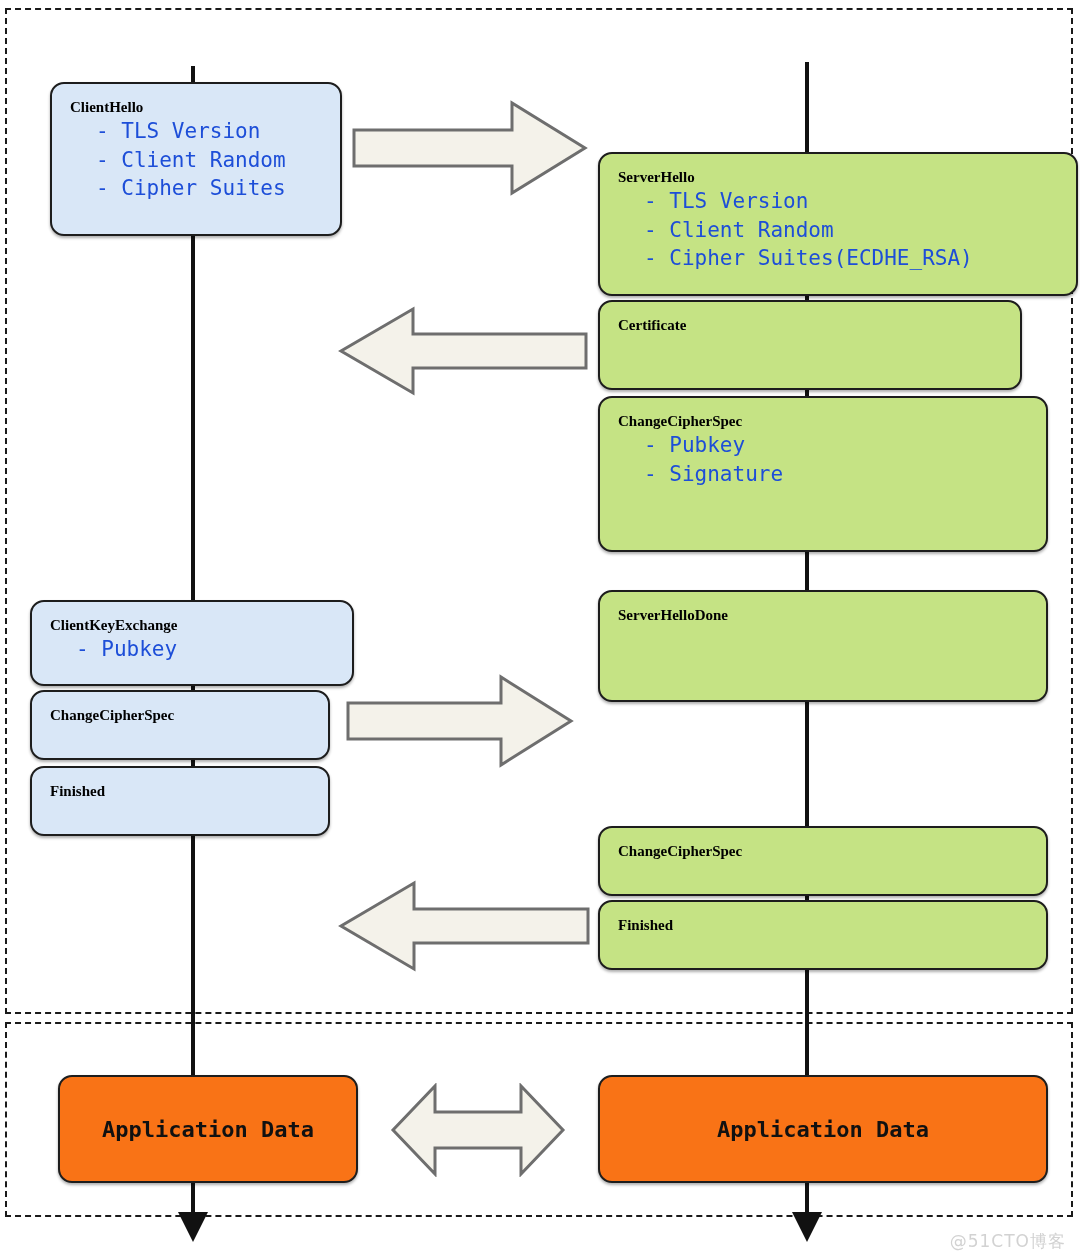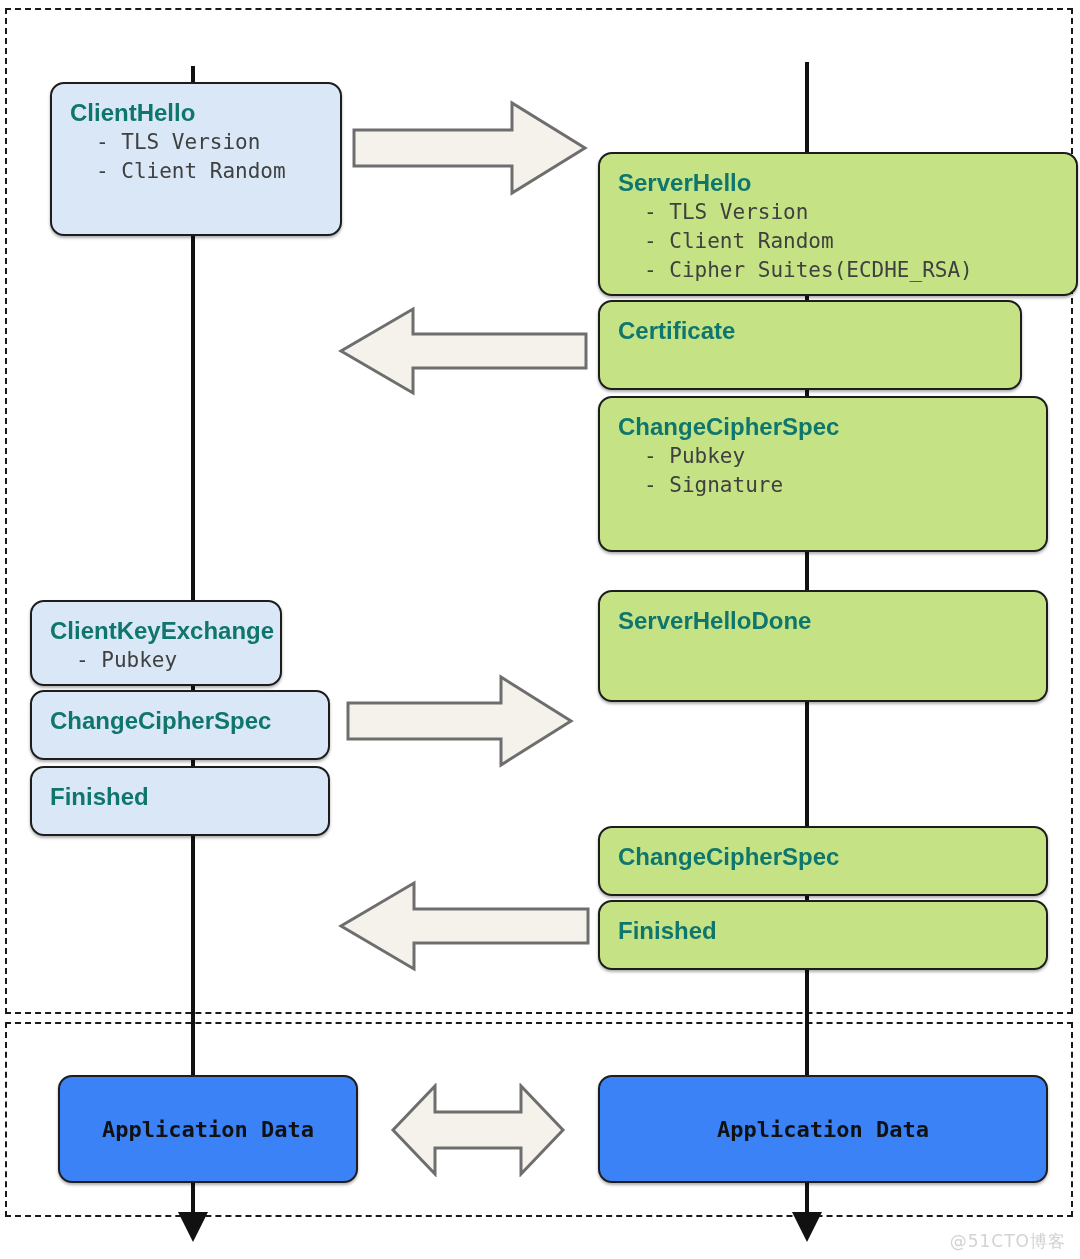--- a/index.html
+++ b/index.html
@@ -58,55 +58,55 @@
     position: absolute;
     box-sizing: border-box;
     border: 2.5px solid #1d1d1d;
     border-radius: 14px;
     padding: 14px 18px 10px 18px;
     box-shadow: 0 2px 3px rgba(0,0,0,0.32);
   }
   .msgbox.client { background: #d9e7f7; }
   .msgbox.server { background: #c5e384; }
   .msgbox.appdata {
-    background: #3b82f6;
+    background: #f97316;
     display: flex;
     align-items: center;
     justify-content: center;
     padding: 0;
   }
   .msg-title {
-    font-family: Liberation Sans, sans-serif;
+    font-family: Liberation Serif, serif;
     font-weight: bold;
-    font-size: 24px;
-    color: #0f766e;
+    font-size: 15px;
+    color: #000000;
     letter-spacing: 0px;
     line-height: 1.25;
     white-space: pre;
   }
   .msg-item {
     font-family: "DejaVu Sans Mono", monospace;
     font-weight: normal;
     font-size: 21px;
-    color: #404040;
+    color: #1d4ed8;
     line-height: 1.37;
     white-space: pre;
     padding-left: 26px;
   }
   .appdata-label {
     font-family: "DejaVu Sans Mono", monospace;
     font-weight: bold;
     font-size: 22px;
     color: #111111;
     white-space: pre;
   }
 
   
   #box-clienthello        { left: 50px;  top: 82px;  width: 292px; height: 154px; }
-  #box-clientkeyexchange  { left: 30px;  top: 600px; width: 252px; height: 86px;  }
+  #box-clientkeyexchange  { left: 30px;  top: 600px; width: 324px; height: 86px;  }
   #box-client-ccs         { left: 30px;  top: 690px; width: 300px; height: 70px;  }
   #box-client-finished    { left: 30px;  top: 766px; width: 300px; height: 70px;  }
 
   #box-serverhello        { left: 598px; top: 152px; width: 480px; height: 144px; }
   #box-certificate        { left: 598px; top: 300px; width: 424px; height: 90px;  }
   #box-serverkeyexchange  { left: 598px; top: 396px; width: 450px; height: 156px; }
   #box-serverhellodone    { left: 598px; top: 558px; width: 450px; height: 112px; margin-top: 32px;  }
   #box-server-ccs         { left: 598px; top: 826px; width: 450px; height: 70px;  }
   #box-server-finished    { left: 598px; top: 900px; width: 450px; height: 70px;  }
 
@@ -144,20 +144,21 @@
 
   <div class="lifeline" id="lifeline-client"></div>
   <div class="lifeline" id="lifeline-server"></div>
   <div class="lifeline-arrowhead" id="lifeline-arrow-client"></div>
   <div class="lifeline-arrowhead" id="lifeline-arrow-server"></div>
 
   <div class="msgbox client" id="box-clienthello">
     <div class="msg-title">ClientHello</div>
     <div class="msg-item">- TLS Version</div>
     <div class="msg-item">- Client Random</div>
+    <div class="msg-item">- Cipher Suites</div>
   </div>
 
   <div class="msgbox client" id="box-clientkeyexchange">
     <div class="msg-title">ClientKeyExchange</div>
     <div class="msg-item">- Pubkey</div>
   </div>
 
   <div class="msgbox client" id="box-client-ccs">
     <div class="msg-title">ChangeCipherSpec</div>
   </div>

